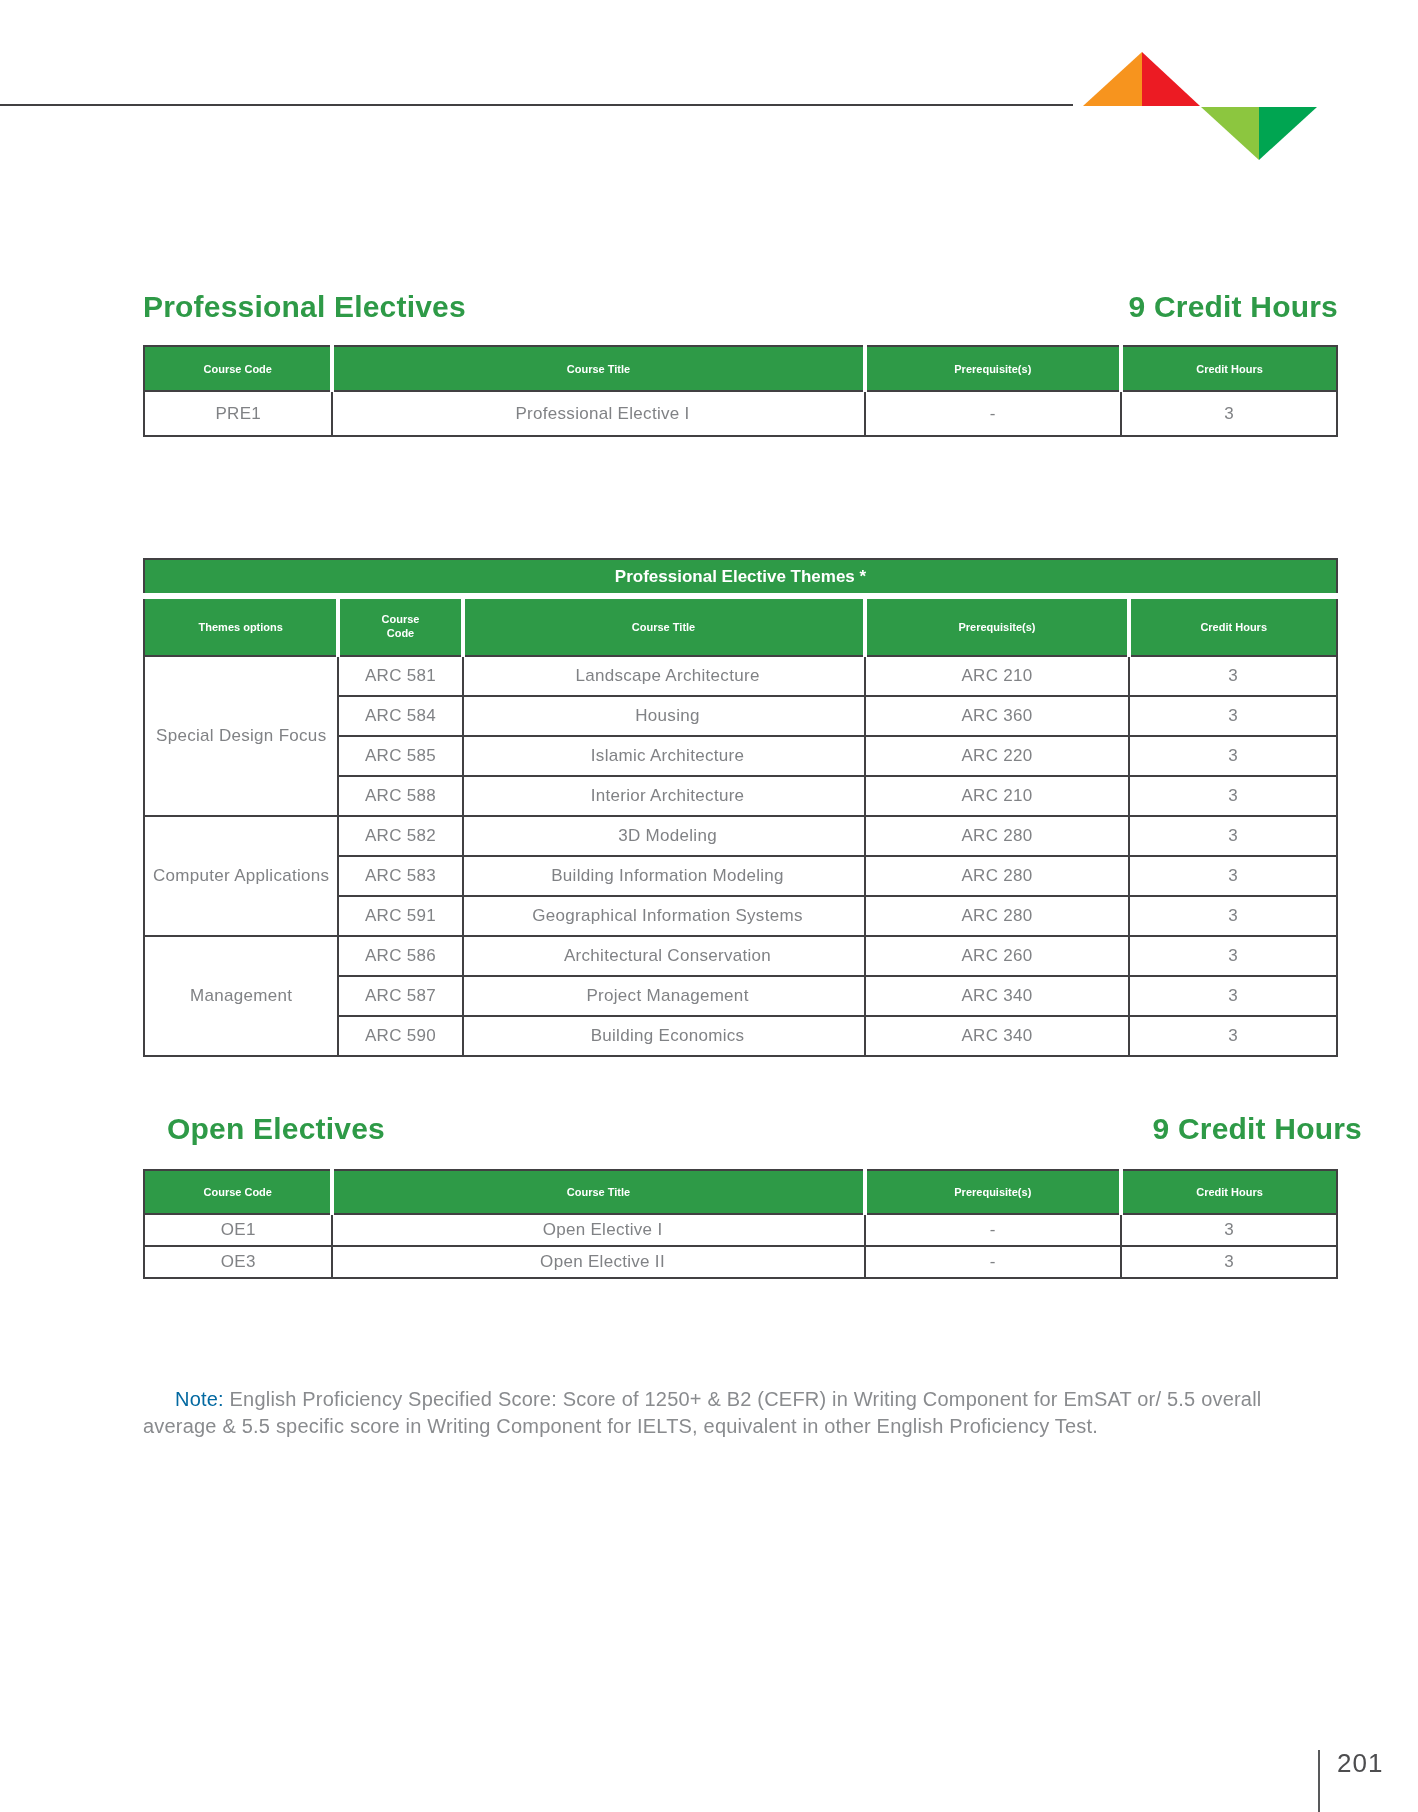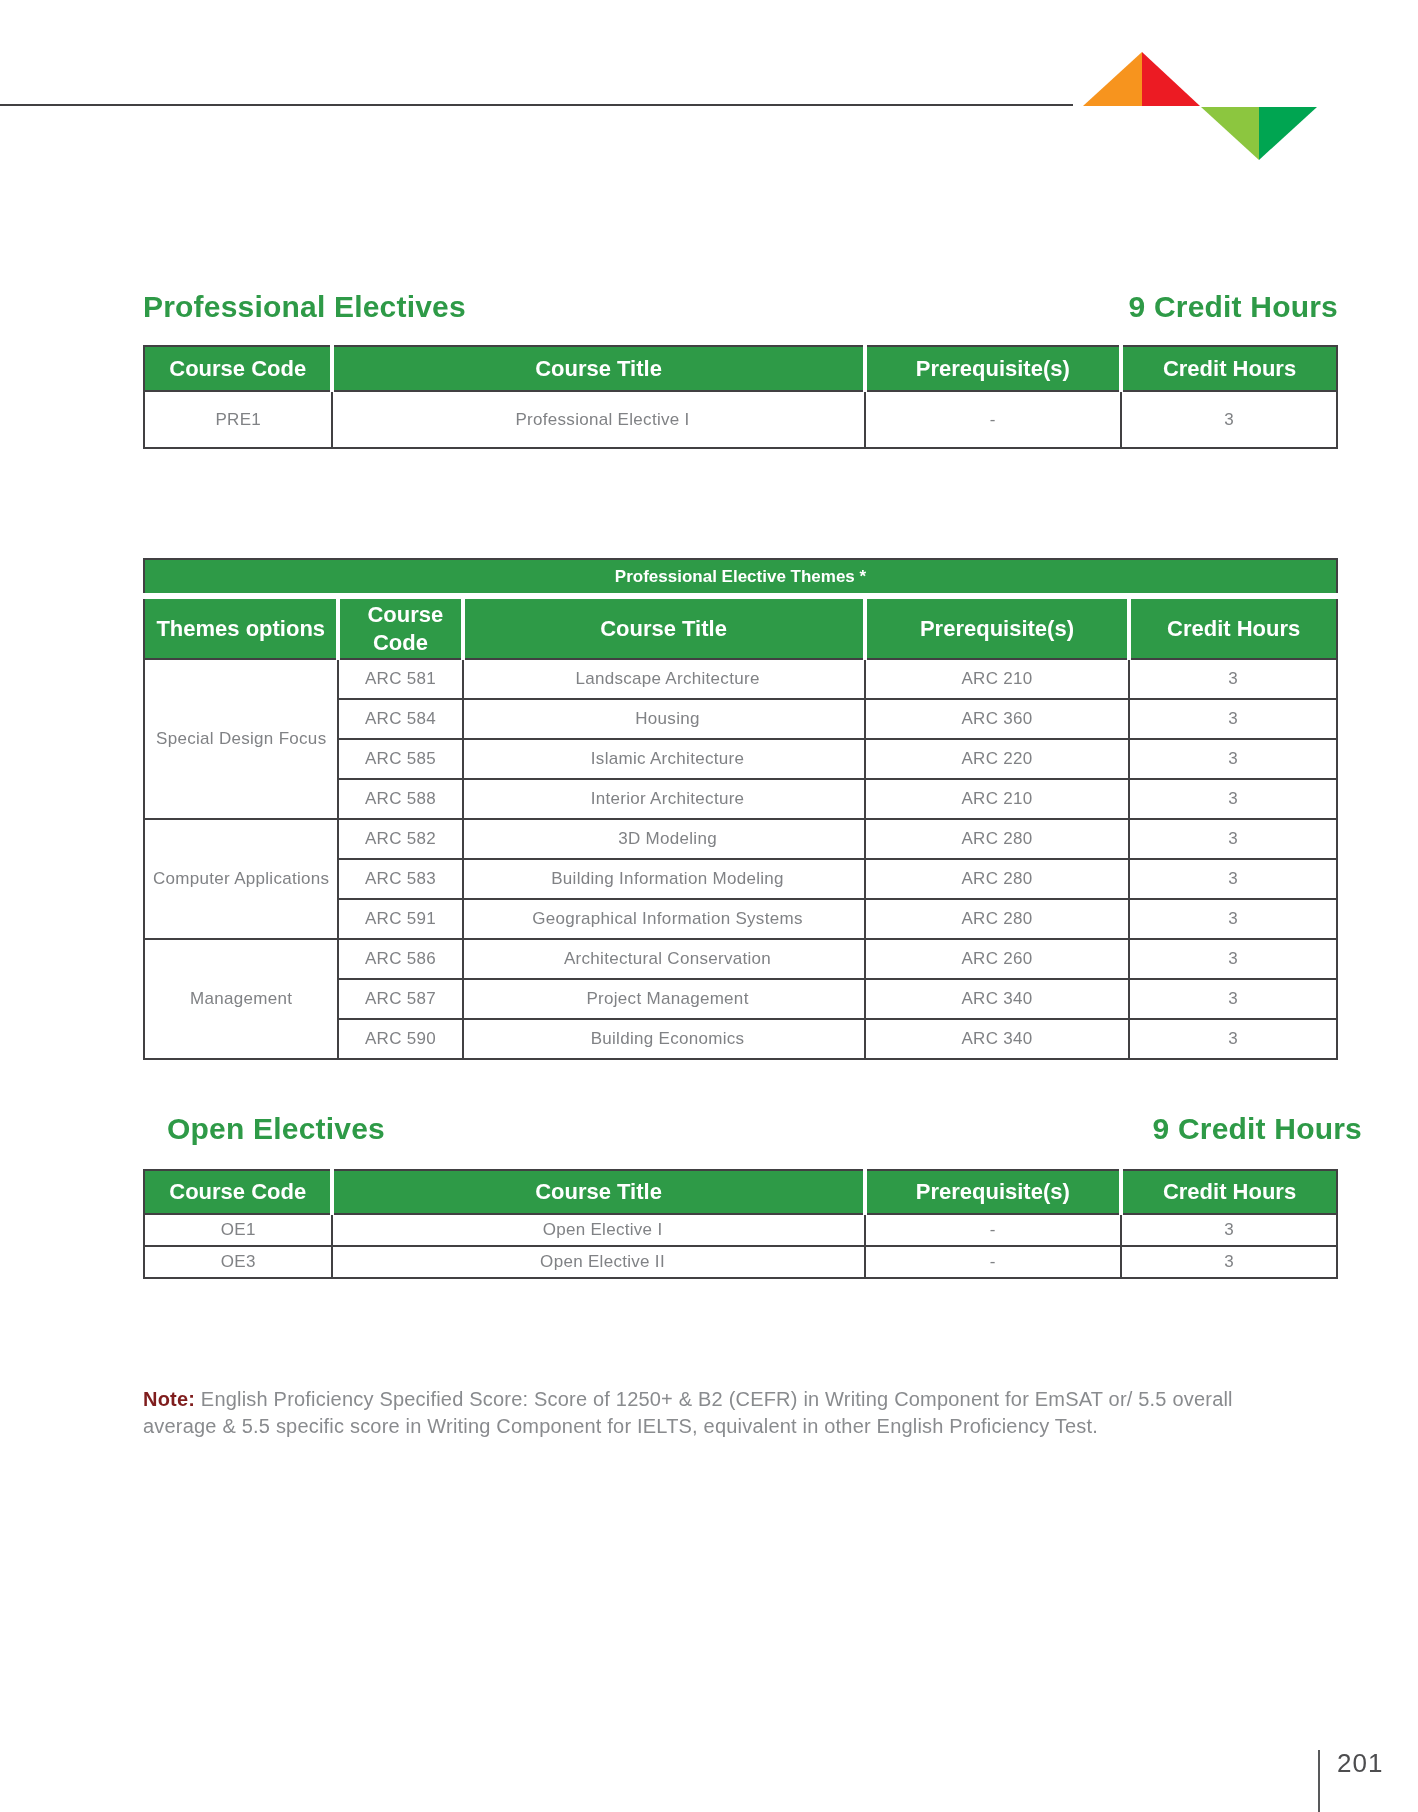--- a/index.html
+++ b/index.html
@@ -26,52 +26,52 @@
   .sec2 { top: 1112px; margin-left: 24px; }
 
   
   table {
     position: absolute; left: 143px; width: 1195px;
     border-collapse: collapse; table-layout: fixed;
     border: 2px solid #414042;
     font-size: 17px; color: #808285;
   }
   th {
-    background: #2E9A47; color: #ffffff; font-weight: bold; font-size: 22px;
+    background: #2E9A47; color: #ffffff; font-weight: bold; font-size: 11px;
     text-align: center; vertical-align: middle; border: 0; padding: 2px 4px;
   }
   th + th { border-left: 4px solid #ffffff; }
   td {
     border: 2px solid #414042; background: #ffffff;
     text-align: center; vertical-align: middle; padding: 2px 6px;
     letter-spacing: 0.3px;
   }
   td.title-cell { text-align: center; padding-left: 14px; }
 
   .tbl-pro  { top: 345px; }
   .tbl-pro  tr.hrow    { height: 45px; }
-  .tbl-pro  tr.brow    { height: 57px; margin-top: 40px; }
+  .tbl-pro  tr.brow    { height: 45px; margin-top: 40px; }
 
   .tbl-themes { top: 558px; }
   .tbl-themes tr.trow  { height: 37px; }
   .tbl-themes tr.hrow  { height: 60px; }
   .tbl-themes tr.brow  { height: 40px; }
   .tbl-themes th.span-title { border-bottom: 6px solid #ffffff; font-size: 17px; }
   .narrow { display: inline-block; width: 66px; line-height: 1.25; }
 
   .tbl-open { top: 1169px; }
   .tbl-open tr.hrow    { height: 44px; }
   .tbl-open tr.brow    { height: 32px; }
 
   
   .note {
     position: absolute; left: 143px; top: 1386px; width: 1168px;
     font-size: 20px; line-height: 27px; color: #898B8E; letter-spacing: 0.2px;
   }
-  .note b { color: #7f1d1d; font-weight: bold; }
+  .note b { color: #0369a1; font-weight: normal; margin-left: 32px; }
 
   
   .footer-line { position: absolute; left: 1318px; top: 1750px; width: 2px; height: 62px; background: #58595B; }
   .page-num {
     position: absolute; left: 1337px; top: 1748px;
     font-size: 26px; color: #4D4D4F; letter-spacing: 1px;
   }
 </style>
 </head>
 <body>

